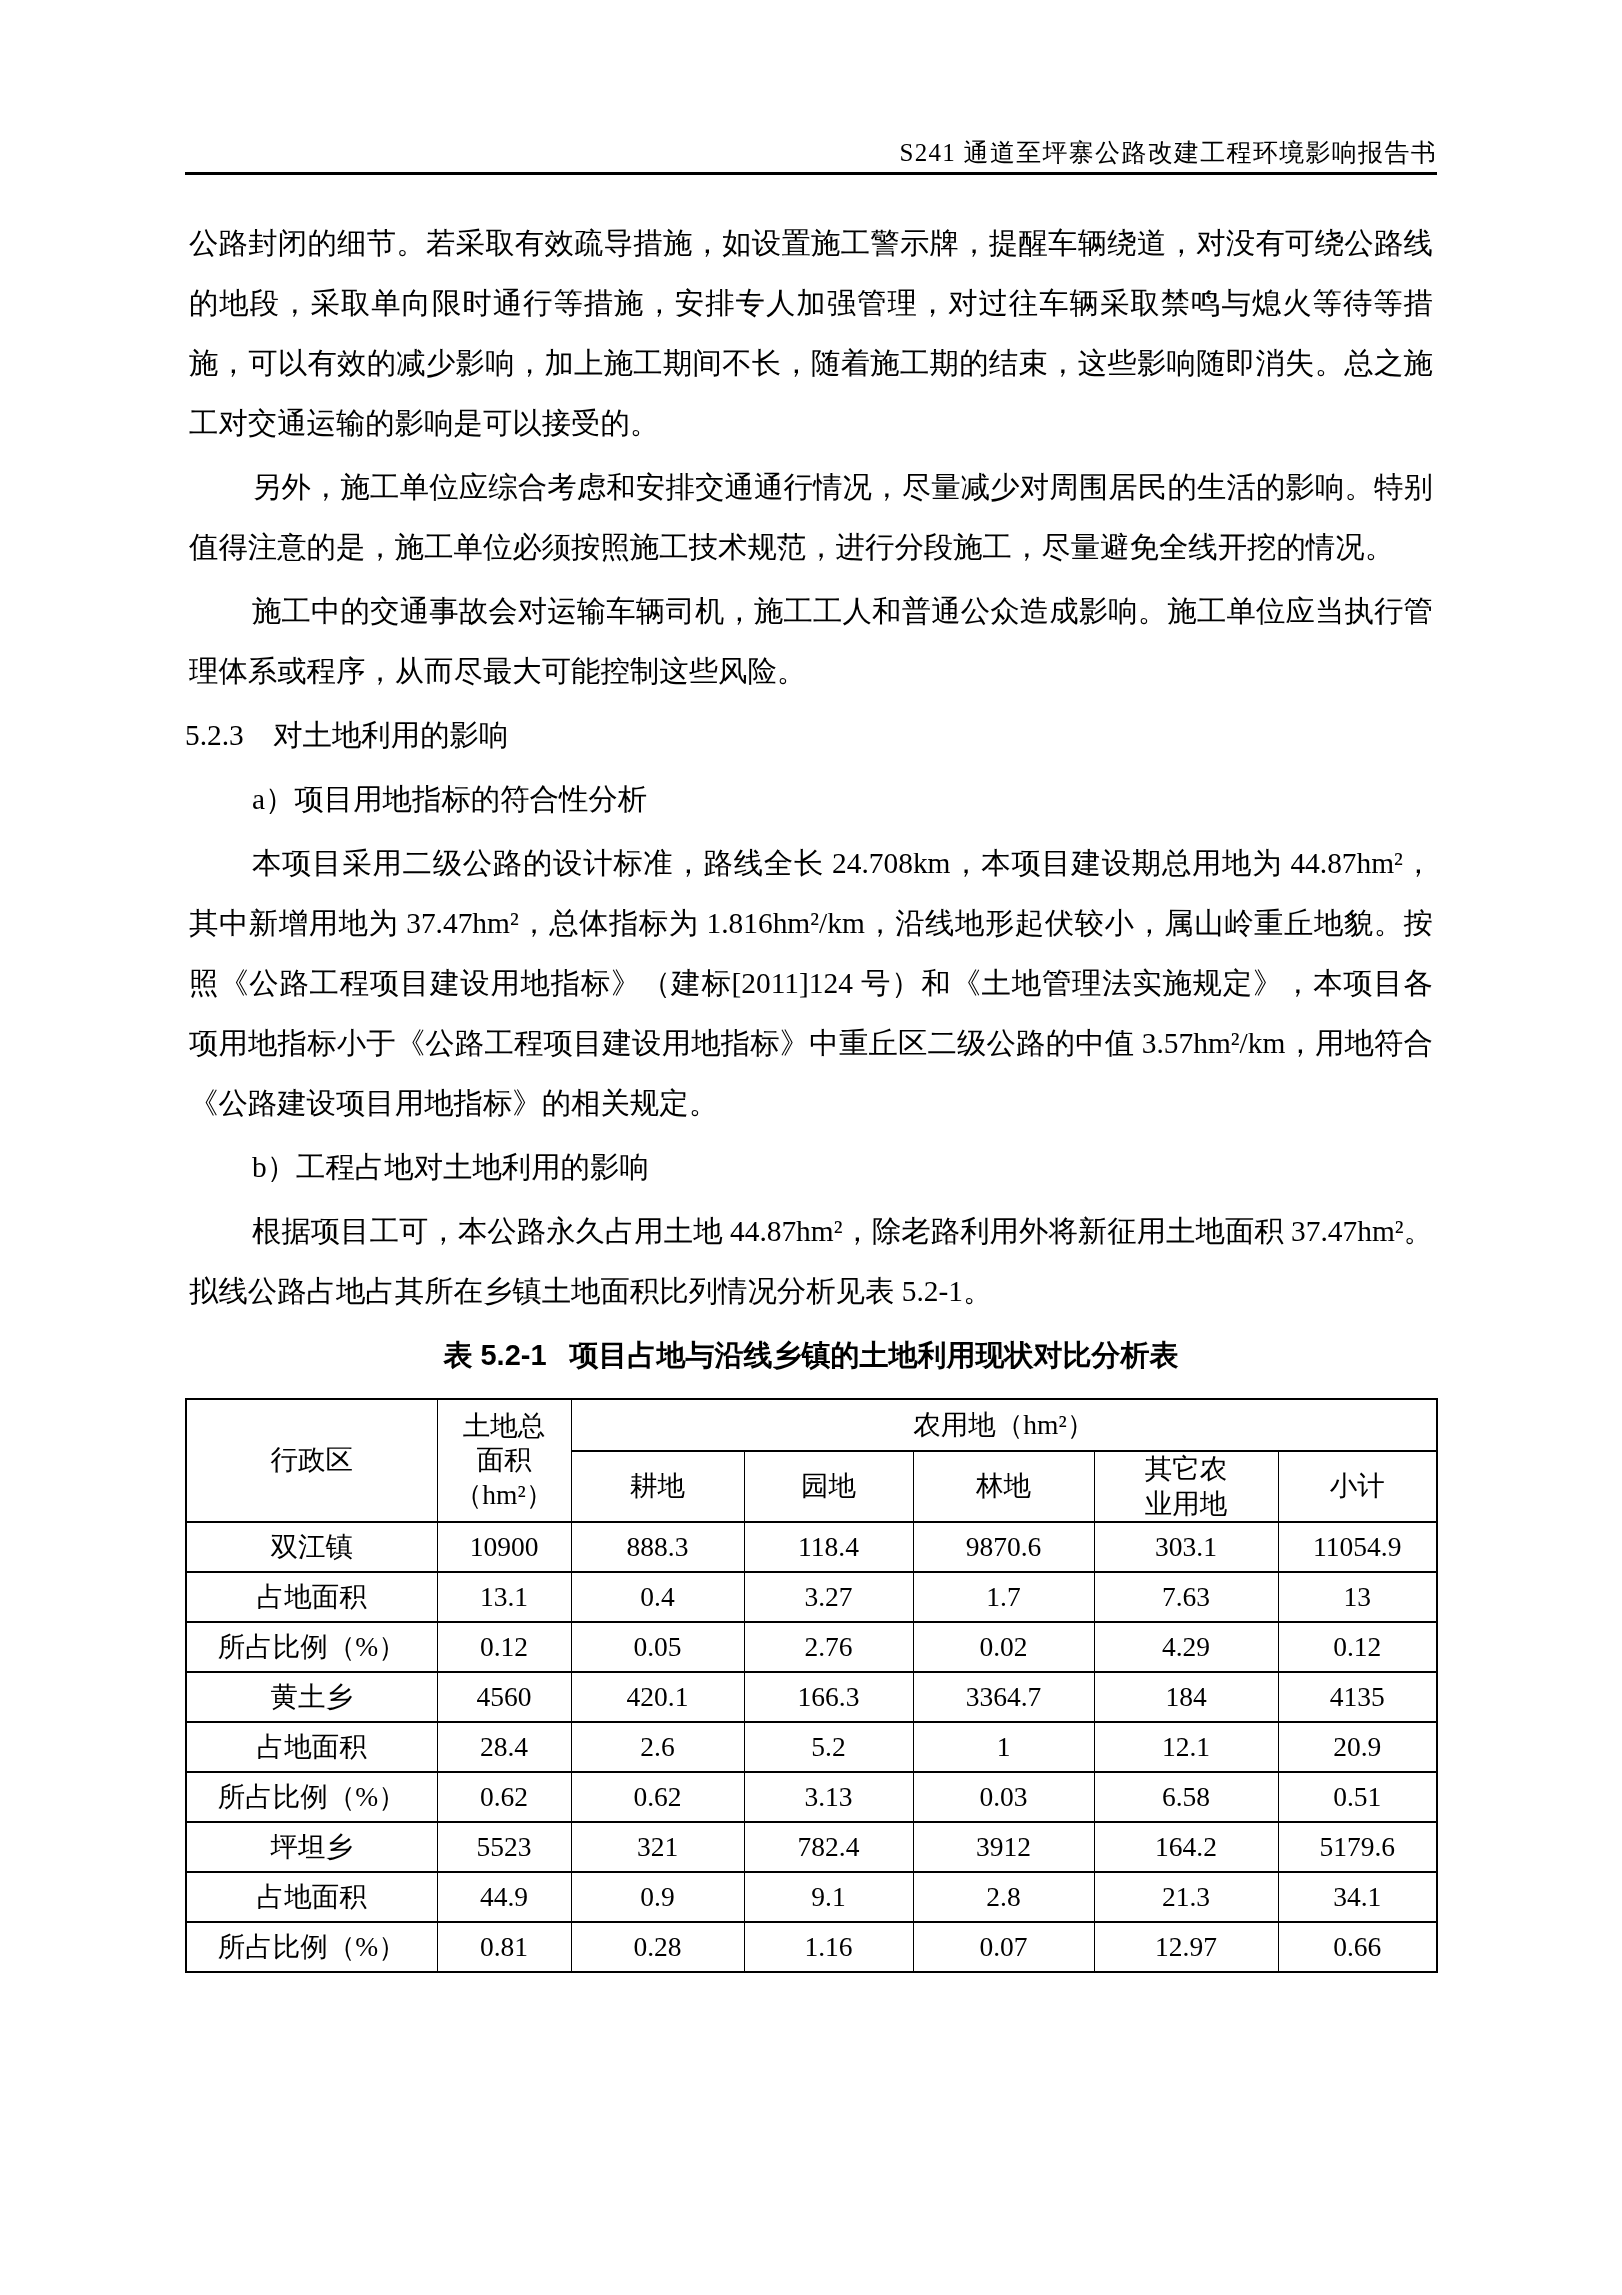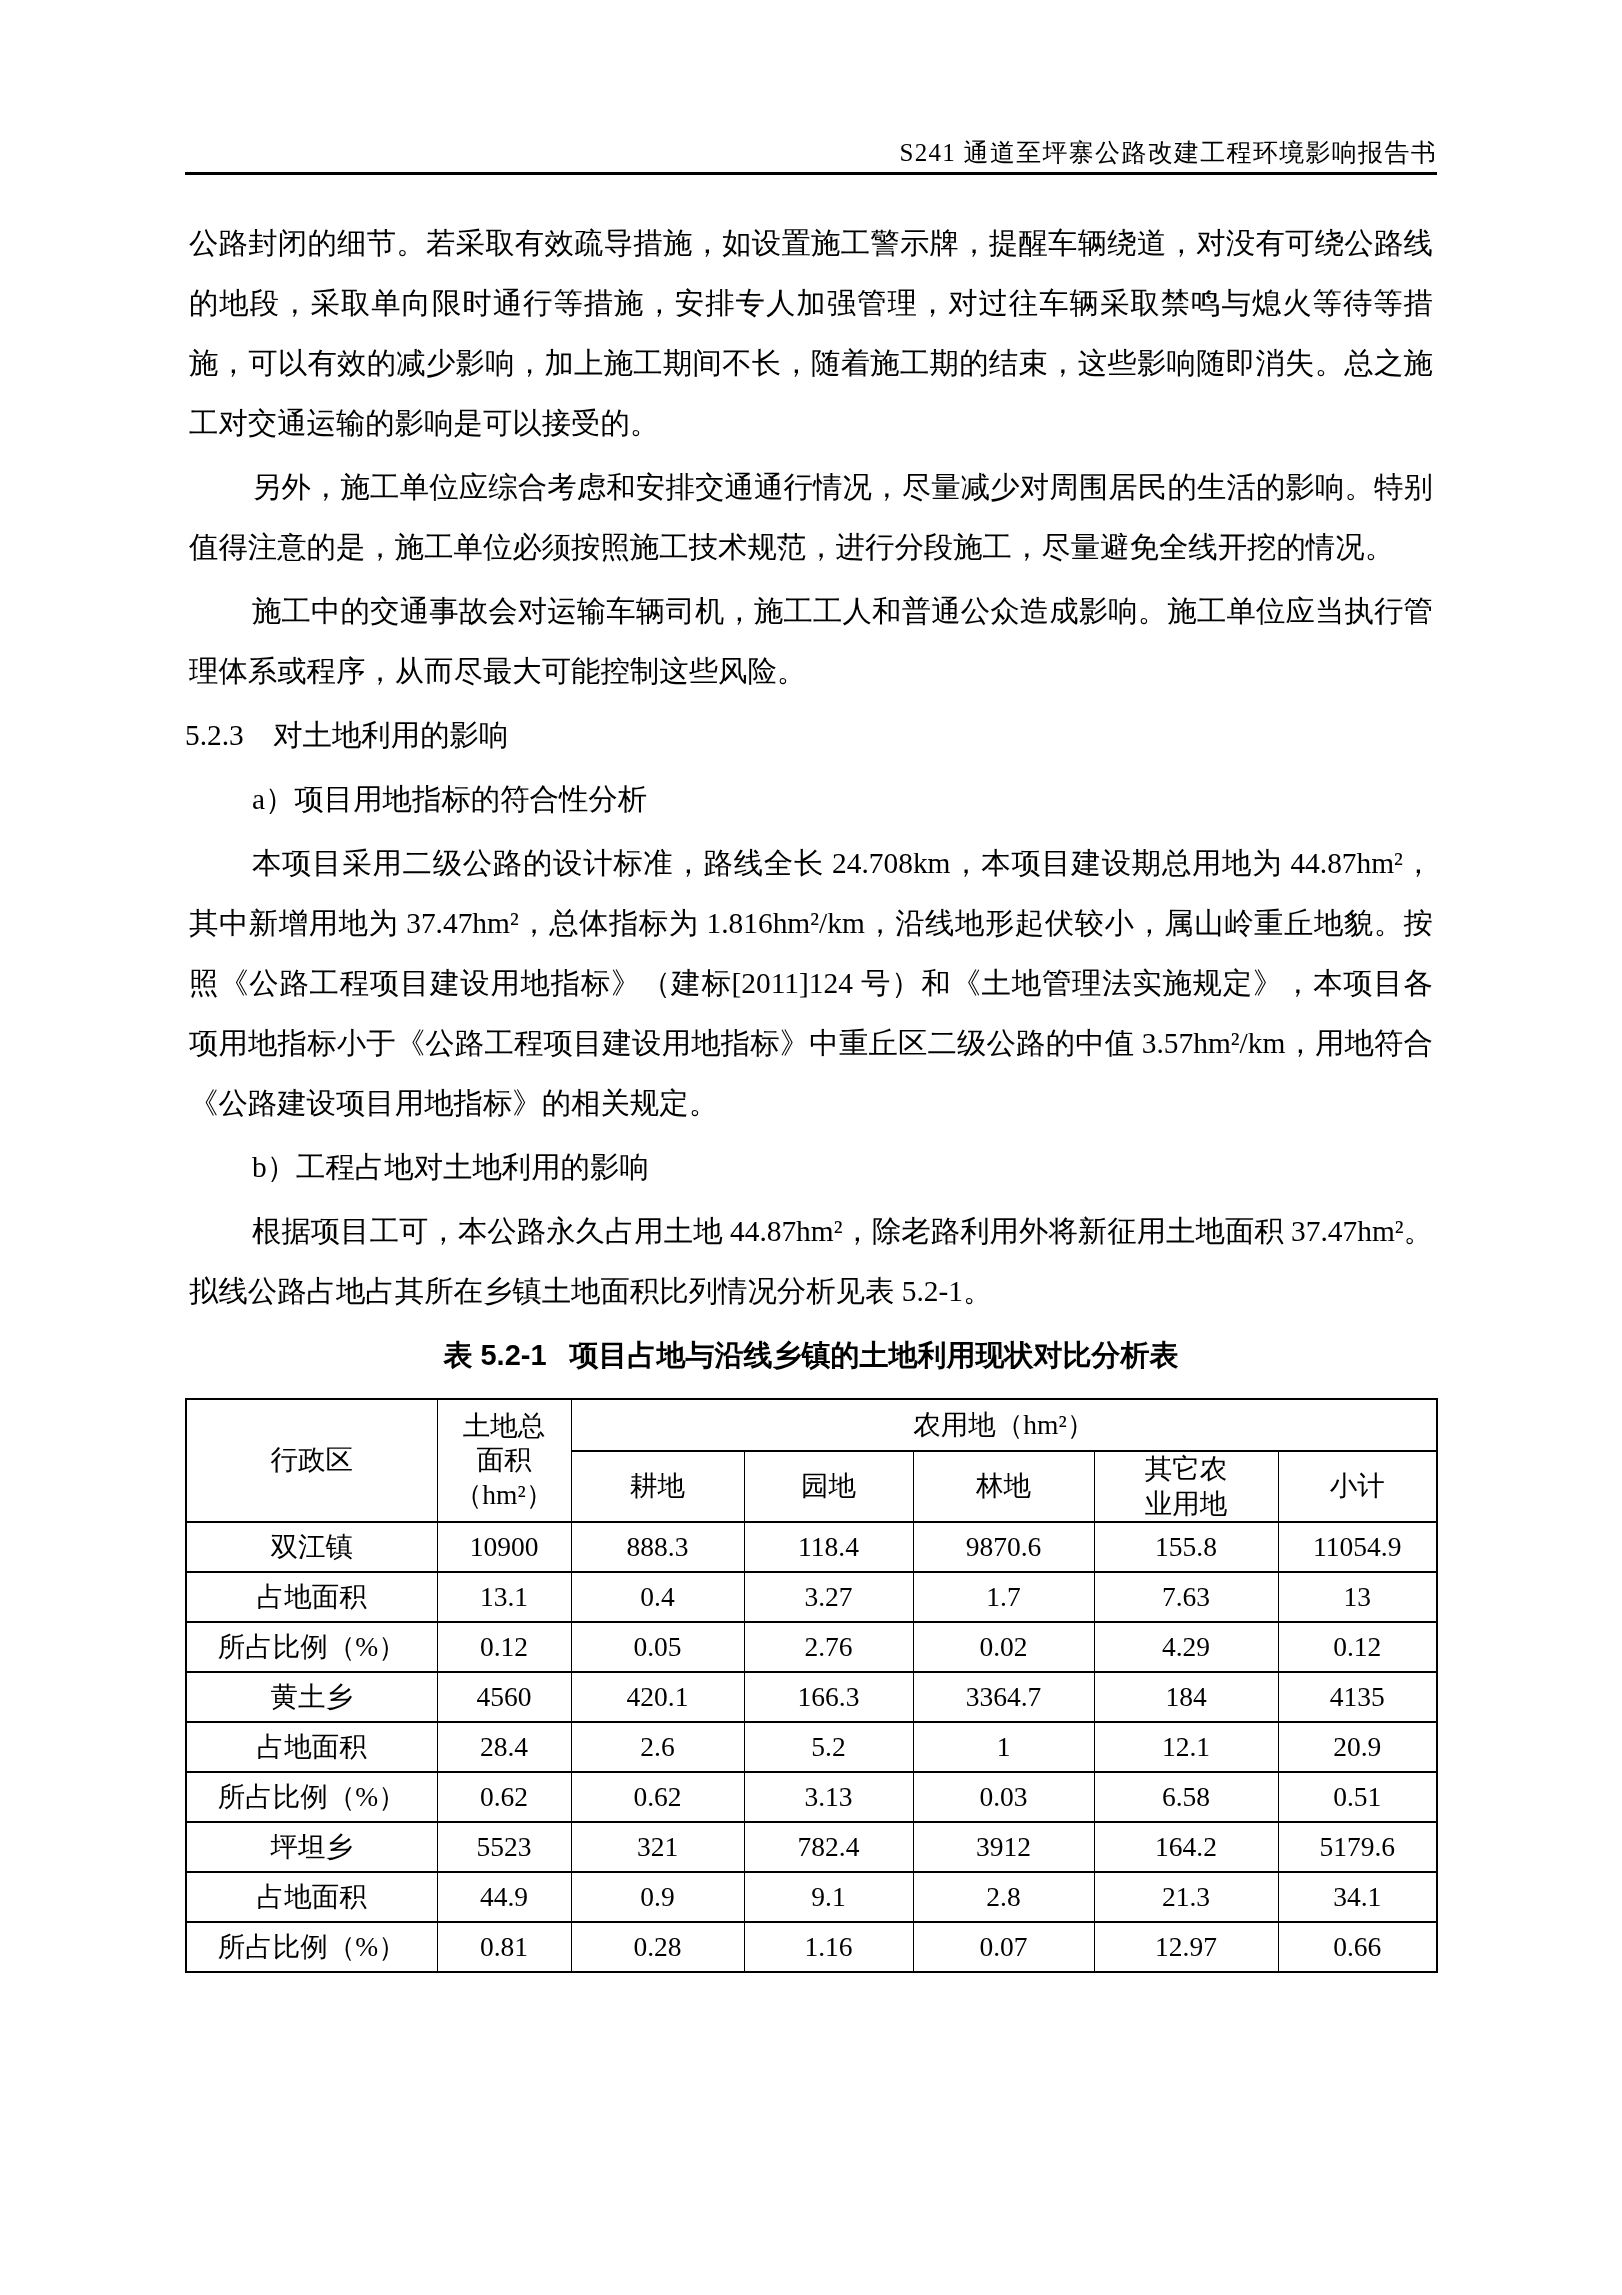--- a/index.html
+++ b/index.html
@@ -107,21 +107,21 @@
           <th class="sub-head">小计</th>
         </tr>
       </thead>
       <tbody>
           <tr>
             <td>双江镇</td>
             <td>10900</td>
             <td>888.3</td>
             <td>118.4</td>
             <td>9870.6</td>
-            <td>155.8</td>
+            <td>303.1</td>
             <td>11054.9</td>
           </tr>
           <tr>
             <td>占地面积</td>
             <td>13.1</td>
             <td>0.4</td>
             <td>3.27</td>
             <td>1.7</td>
             <td>7.63</td>
             <td>13</td>

